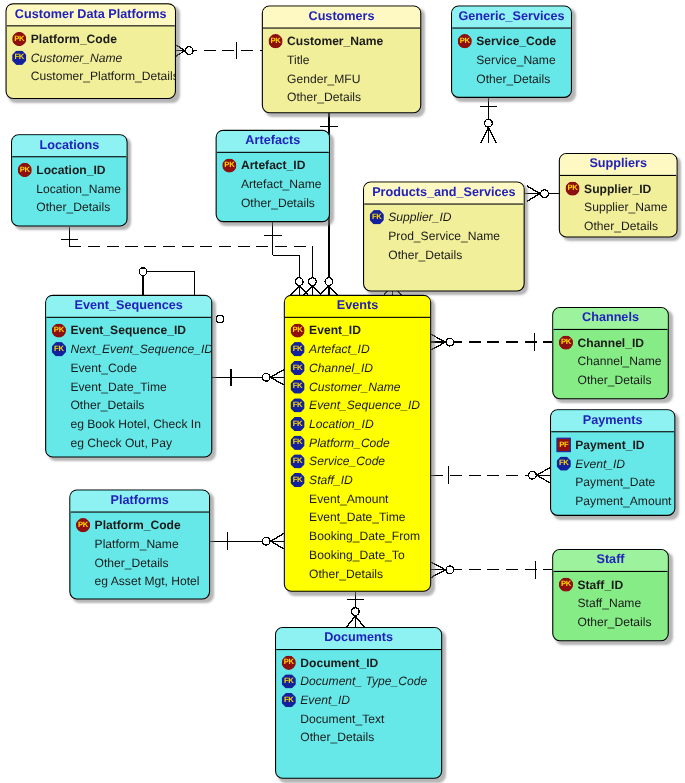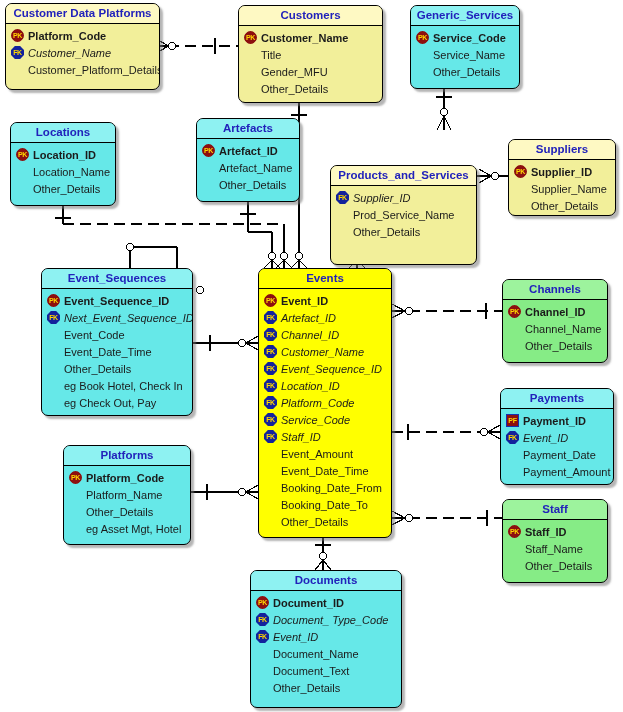--- a/index.html
+++ b/index.html
@@ -493,21 +493,21 @@
         <div class="attr">
           <span class="key-slot"></span>
           <span class="attr-name">Channel_Name</span>
         </div>
         <div class="attr">
           <span class="key-slot"></span>
           <span class="attr-name">Other_Details</span>
         </div>
       </div>
     </div>
-    <div class="entity pal-cyan" style="left: 500px; top: 372px; width: 114px; height: 97px; margin-top: 16px;">
+    <div class="entity pal-cyan" style="left: 500px; top: 372px; width: 114px; height: 97px;">
       <div class="ent-title">Payments</div>
       <div class="ent-body">
         <div class="attr">
           <span class="key-slot">
             <span class="badge pf">PF</span>
           </span>
           <span class="attr-name pk-name">Payment_ID</span>
         </div>
         <div class="attr">
           <span class="key-slot">
@@ -587,24 +587,20 @@
           <span class="attr-name fk-name">Document_ Type_Code</span>
         </div>
         <div class="attr">
           <span class="key-slot">
             <span class="badge fk">FK</span>
           </span>
           <span class="attr-name fk-name">Event_ID</span>
         </div>
         <div class="attr">
           <span class="key-slot"></span>
-          <span class="attr-name">Document_Name</span>
-        </div>
-        <div class="attr">
-          <span class="key-slot"></span>
           <span class="attr-name">Document_Text</span>
         </div>
         <div class="attr">
           <span class="key-slot"></span>
           <span class="attr-name">Other_Details</span>
         </div>
       </div>
     </div>
   </div>
 

